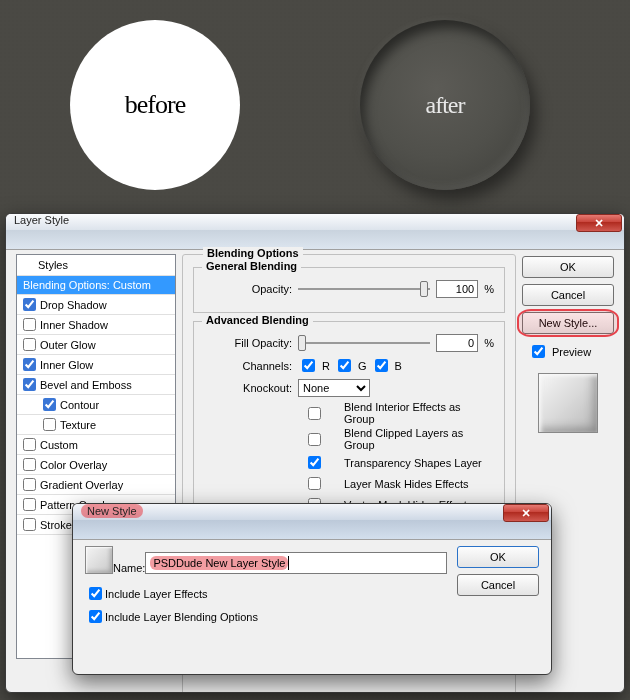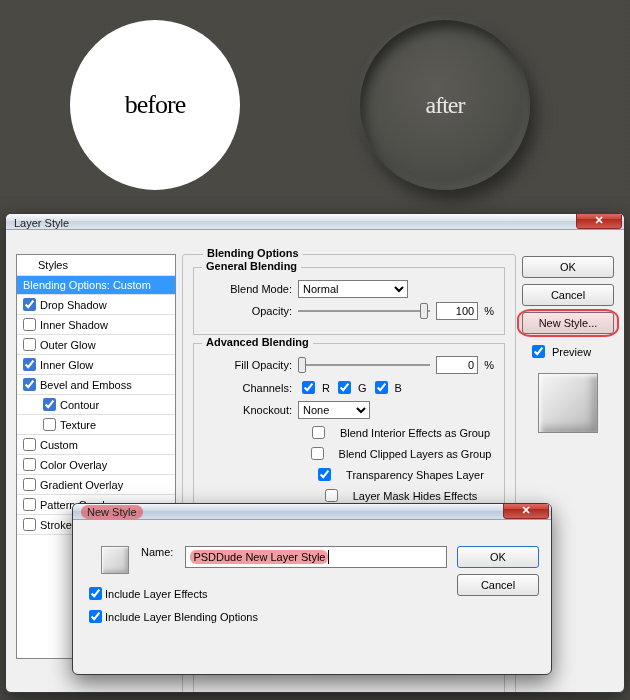--- a/index.html
+++ b/index.html
@@ -64,24 +64,24 @@
     top: 213px;
     width: 620px;
     height: 480px;
     background: #f0f0f0;
     border: 1px solid #3a3a3a;
     border-radius: 6px;
     box-shadow: 0 6px 20px rgba(0,0,0,0.5);
     overflow: hidden;
   }
   .titlebar {
-    height: 16px;
+    height: 36px;
     background: linear-gradient(#fafbfd, #dde4ec 45%, #c9d3de 46%, #dce5ef);
     display: flex;
-    align-items: flex-end;
+    align-items: flex-start;
     padding: 0 2px 0 8px;
     border-bottom: 1px solid #a0a0a0;
   }
   .titlebar .title { flex: 1; color: #222; }
   .close-btn {
     width: 46px; height: 18px;
     background: linear-gradient(#e67a73, #c8443a 45%, #b02b20 46%, #d0584f);
     border: 1px solid #8a2a22;
     border-radius: 3px;
     color: #fff;
@@ -187,23 +187,22 @@
     height: 2px; background: #999;
   }
   .slider .thumb {
     position: absolute; top: 1px;
     width: 8px; height: 16px;
     background: #eaeaea;
     border: 1px solid #777;
     border-radius: 2px;
   }
   .cb-row {
-    display: flex; align-items: center; gap: 12px;
+    display: flex; align-items: center; gap: 20px;
     margin: 2px 0 2px 100px;
-    justify-content: center;
   }
   .rgb { display: flex; gap: 4px; align-items: center; }
 
   .right-col {
     width: 92px;
     flex-shrink: 0;
     display: flex;
     flex-direction: column;
     gap: 6px;
     padding-top: 2px;
@@ -259,21 +258,21 @@
     display: inline-block;
     padding: 1px 6px;
     border-radius: 8px;
     background: rgba(230,60,70,0.55);
   }
   .sub-body {
     position: absolute;
     top: 28px; left: 0; right: 0; bottom: 0;
     padding: 14px 12px;
   }
-  .sub-row { display: flex; align-items: flex-start; gap: 12px; margin-bottom: 10px; margin-left: 16px;}
+  .sub-row { display: flex; align-items: flex-end; gap: 0; margin-bottom: 10px;}
   .mini-swatch {
     width: 28px; height: 28px;
     border: 1px solid #888;
     background: linear-gradient(135deg, #f4f4f4, #c8c8c8);
     box-shadow: inset 1px 1px 2px rgba(255,255,255,0.9), inset -2px -2px 4px rgba(0,0,0,0.2);
   }
   .name-input {
     flex: 1;
     height: 20px;
     border: 1px solid #7a7a7a;
@@ -387,26 +386,20 @@
             </div>
           </div>
       </div>
     </div>
     <div class="center-col">
       <div class="fieldset">
         <span class="legend">Blending Options</span>
 
         <div class="inner-fieldset">
           <span class="legend">General Blending</span>
-          <div class="form-row">
-            <span class="lbl">Blend Mode:</span>
-            <select style="width:110px">
-              <option>Normal</option>
-            </select>
-          </div>
           <div class="form-row">
             <span class="lbl">Opacity:</span>
             <div class="slider">
               <div class="track"></div>
                 <div class="thumb" style="left:calc(100% - 10px)"></div>
             </div>
             <input class="numbox" value="100" style="">
             <span>%</span>
           </div>
         </div>

